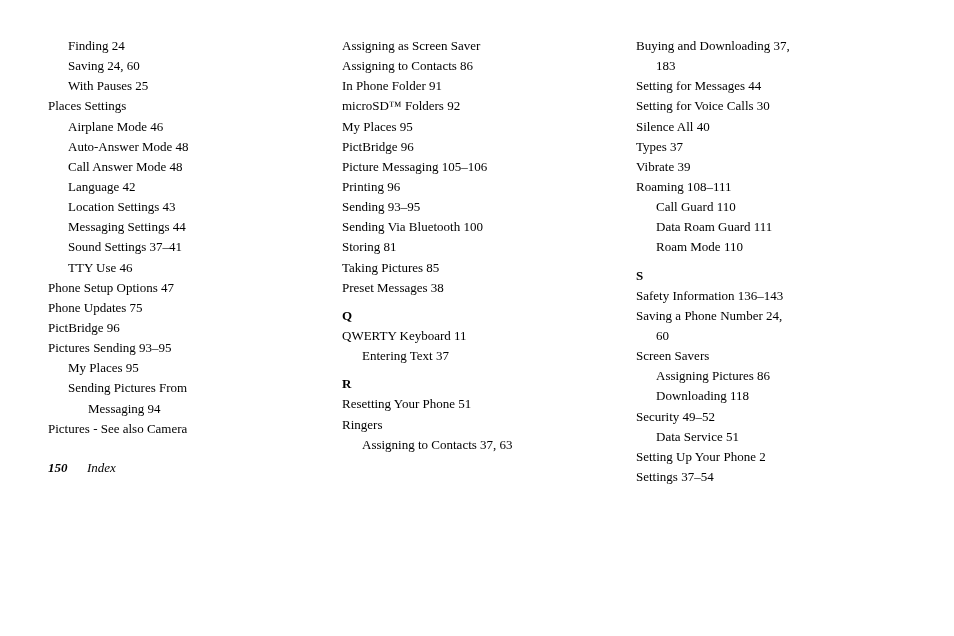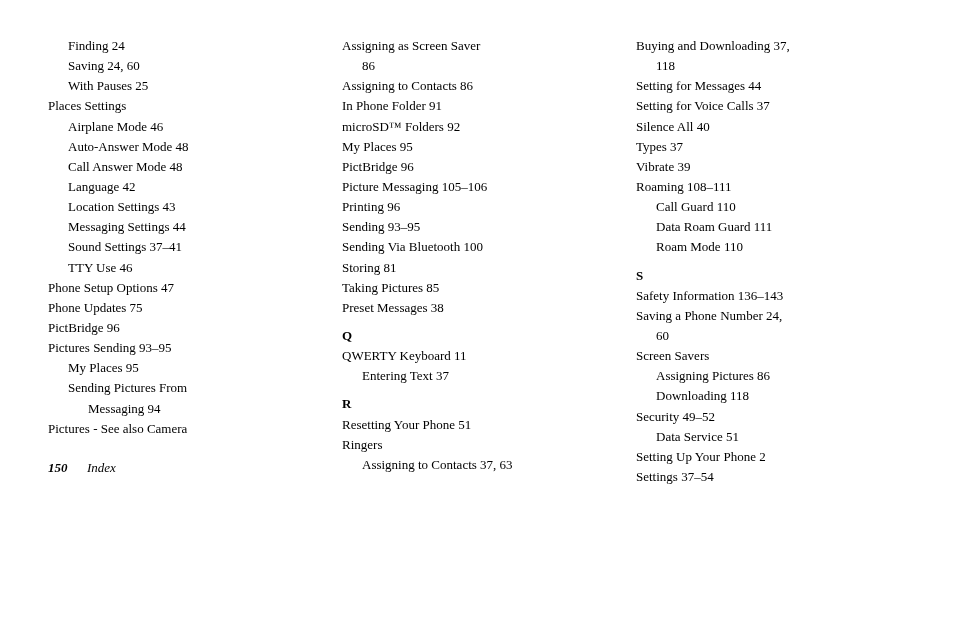--- a/index.html
+++ b/index.html
@@ -84,21 +84,20 @@
         <div class="entry">PictBridge 96</div>
         <div class="entry">Pictures Sending 93–95</div>
         <div class="entry indent1">My Places 95</div>
         <div class="entry indent1">Sending Pictures From</div>
         <div class="entry indent2">Messaging 94</div>
         <div class="entry">Pictures - See also Camera</div>
       </div>
 
     <div class="col" id="col2-container">
         <div class="entry">Assigning as Screen Saver</div>
-        <div class="entry indent1">86</div>
         <div class="entry">Assigning to Contacts 86</div>
         <div class="entry">In Phone Folder 91</div>
         <div class="entry">microSD™ Folders 92</div>
         <div class="entry">My Places 95</div>
         <div class="entry">PictBridge 96</div>
         <div class="entry">Picture Messaging 105–106</div>
         <div class="entry">Printing 96</div>
         <div class="entry">Sending 93–95</div>
         <div class="entry">Sending Via Bluetooth 100</div>
         <div class="entry">Storing 81</div>
@@ -108,23 +107,23 @@
         <div class="entry">QWERTY Keyboard 11</div>
         <div class="entry indent1">Entering Text 37</div>
         <div class="entry section-header" style="margin-top: 8px; font-weight: bold;">R</div>
         <div class="entry">Resetting Your Phone 51</div>
         <div class="entry">Ringers</div>
         <div class="entry indent1">Assigning to Contacts 37, 63</div>
       </div>
 
     <div class="col" id="col3-container">
         <div class="entry">Buying and Downloading 37,</div>
-        <div class="entry indent1">118</div>
+        <div class="entry indent1">183</div>
         <div class="entry">Setting for Messages 44</div>
-        <div class="entry">Setting for Voice Calls 37</div>
+        <div class="entry">Setting for Voice Calls 30</div>
         <div class="entry">Silence All 40</div>
         <div class="entry">Types 37</div>
         <div class="entry">Vibrate 39</div>
         <div class="entry">Roaming 108–111</div>
         <div class="entry indent1">Call Guard 110</div>
         <div class="entry indent1">Data Roam Guard 111</div>
         <div class="entry indent1">Roam Mode 110</div>
         <div class="entry section-header" style="margin-top: 8px; font-weight: bold;">S</div>
         <div class="entry">Safety Information 136–143</div>
         <div class="entry">Saving a Phone Number 24,</div>

